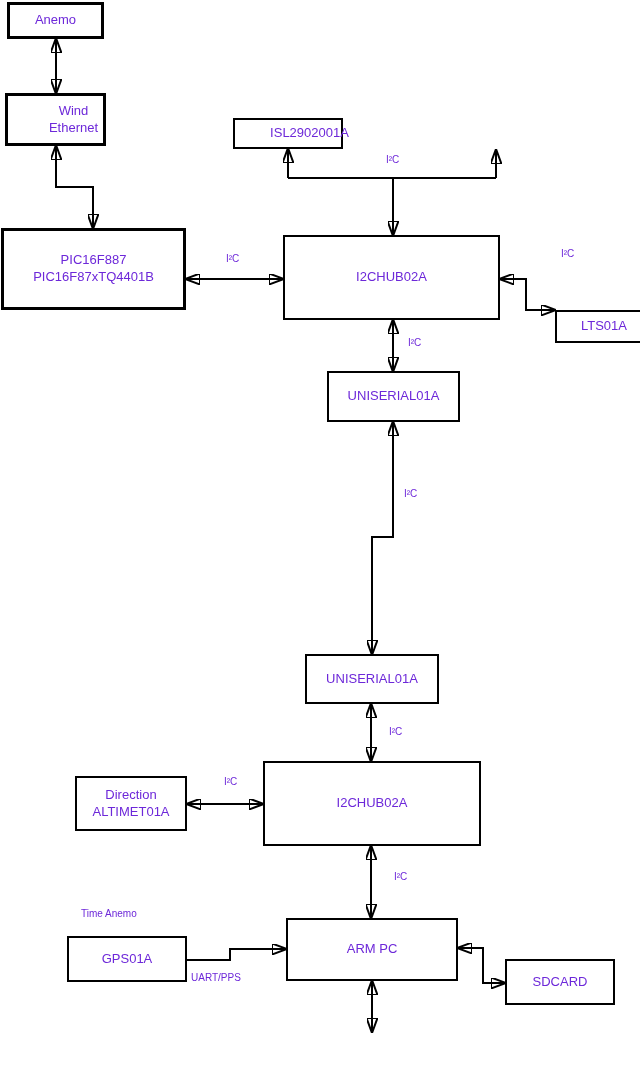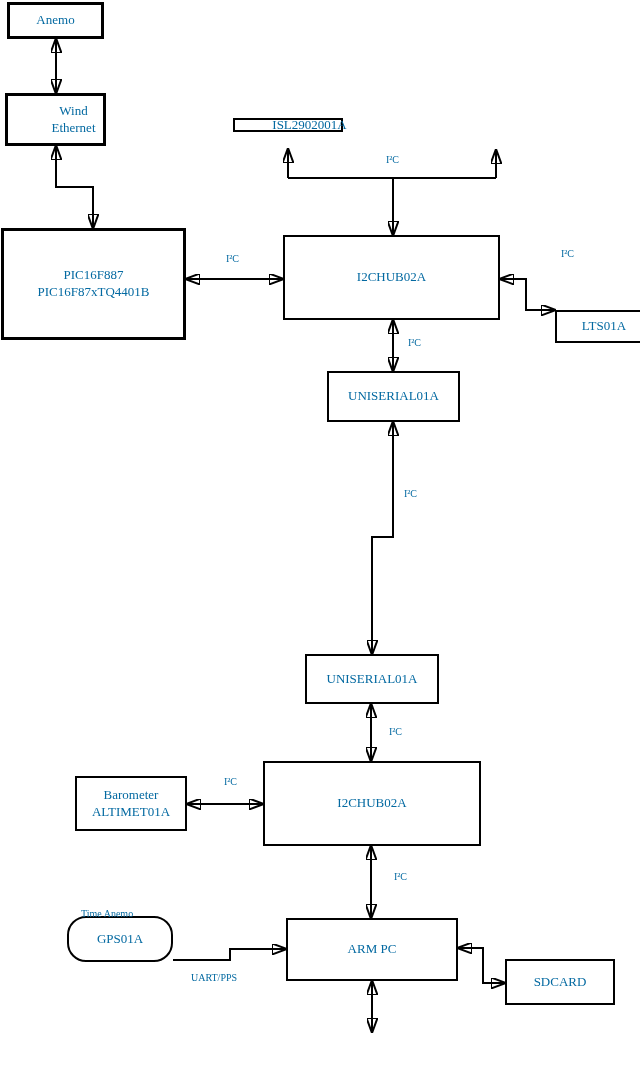--- a/index.html
+++ b/index.html
@@ -1,18 +1,18 @@
 <!DOCTYPE html>
 <html><head>
 <meta charset="utf-8">
 <style>
   html,body{margin:0;padding:0;background:#ffffff;}
   .canvas{
     position:relative;width:640px;height:1089px;background:#ffffff;
-    font-family:Liberation Serif, serif;color:#0369a1;
+    font-family:Liberation Sans, sans-serif;color:#6d28d9;
     overflow:hidden;
   }
   .edges{position:absolute;left:0;top:0;width:640px;height:1089px;}
   .edges path{fill:none;stroke:#000;stroke-width:2;}
   .node{
     position:absolute;box-sizing:border-box;background:#fff;border:2px solid #000;
     display:flex;flex-direction:column;align-items:center;justify-content:center;
     text-align:center;font-size:13px;line-height:1.28;white-space:nowrap;
   }
   .node.thick{border-width:3px;}
@@ -55,26 +55,26 @@
 
   <div class="node thick" style="left:7px;top:2px;width:97px;height:37px;">
     <span>Anemo</span>
   </div>
 
   <div class="node thick" style="left:5px;top:93px;width:101px;height:53px;padding-left:36px;">
     <span>Wind</span>
     <span>Ethernet</span>
   </div>
 
-  <div class="node thick" style="left:1px;top:228px;width:185px;height:112px;">
+  <div class="node thick" style="left:1px;top:228px;width:185px;height:82px;">
     <span>PIC16F887</span>
     <span>PIC16F87xTQ4401B</span>
   </div>
 
-  <div class="node" style="left:233px;top:118px;width:110px;height:14px;padding-left:43px;">
+  <div class="node" style="left:233px;top:118px;width:110px;height:31px;padding-left:43px;">
     <span>ISL2902001A</span>
   </div>
 
 
   <div class="node" style="left:283px;top:235px;width:217px;height:85px;">
     <span>I2CHUB02A</span>
   </div>
 
   <div class="node" style="left:555px;top:310px;width:98px;height:33px;">
     <span>LTS01A</span>
@@ -82,29 +82,29 @@
 
   <div class="node" style="left:327px;top:371px;width:133px;height:51px;">
     <span>UNISERIAL01A</span>
   </div>
 
   <div class="node" style="left:305px;top:654px;width:134px;height:50px;">
     <span>UNISERIAL01A</span>
   </div>
 
   <div class="node" style="left:75px;top:776px;width:112px;height:55px;">
-    <span>Barometer</span>
+    <span>Direction</span>
     <span>ALTIMET01A</span>
   </div>
 
   <div class="node" style="left:263px;top:761px;width:218px;height:85px;">
     <span>I2CHUB02A</span>
   </div>
 
-  <div class="node" style="left:67px;top:916px;width:106px;height:46px;border-radius:19px;">
+  <div class="node" style="left:67px;top:936px;width:120px;height:46px;">
     <span>GPS01A</span>
   </div>
 
   <div class="node" style="left:286px;top:918px;width:172px;height:63px;">
     <span>ARM PC</span>
   </div>
 
   <div class="node" style="left:505px;top:959px;width:110px;height:46px;">
     <span>SDCARD</span>
   </div>

